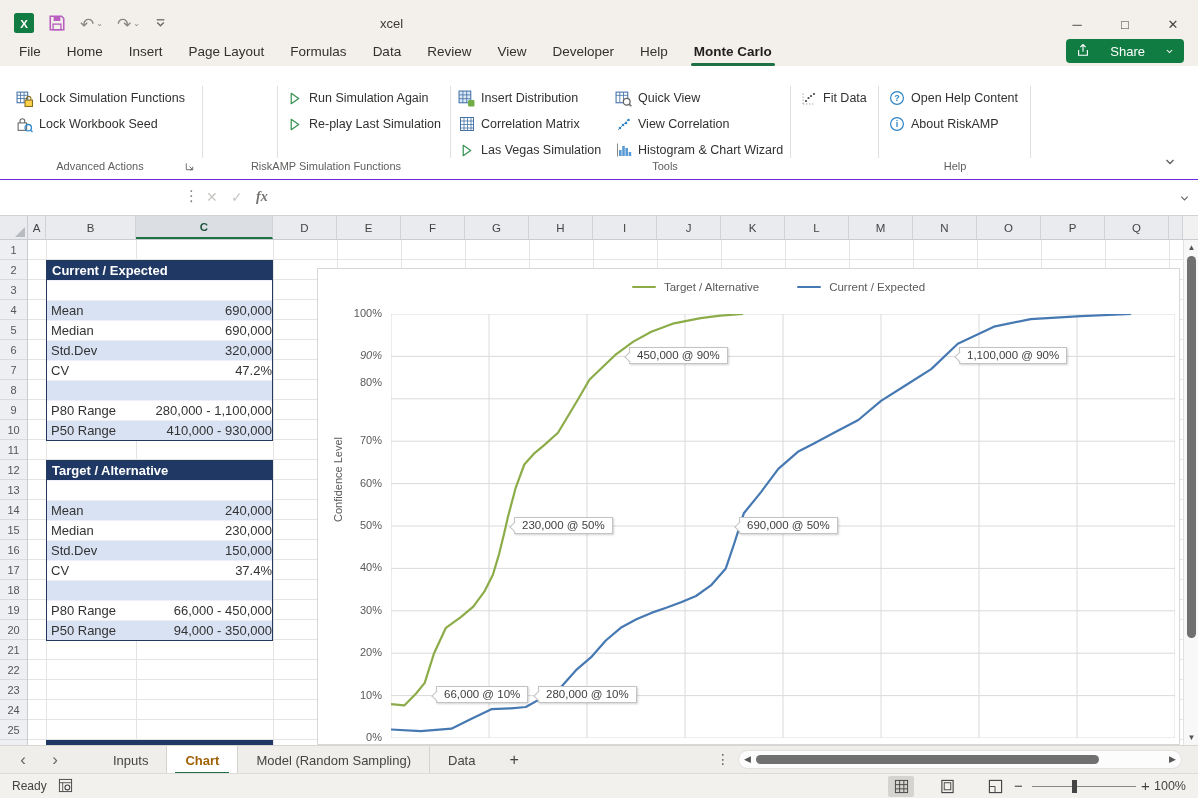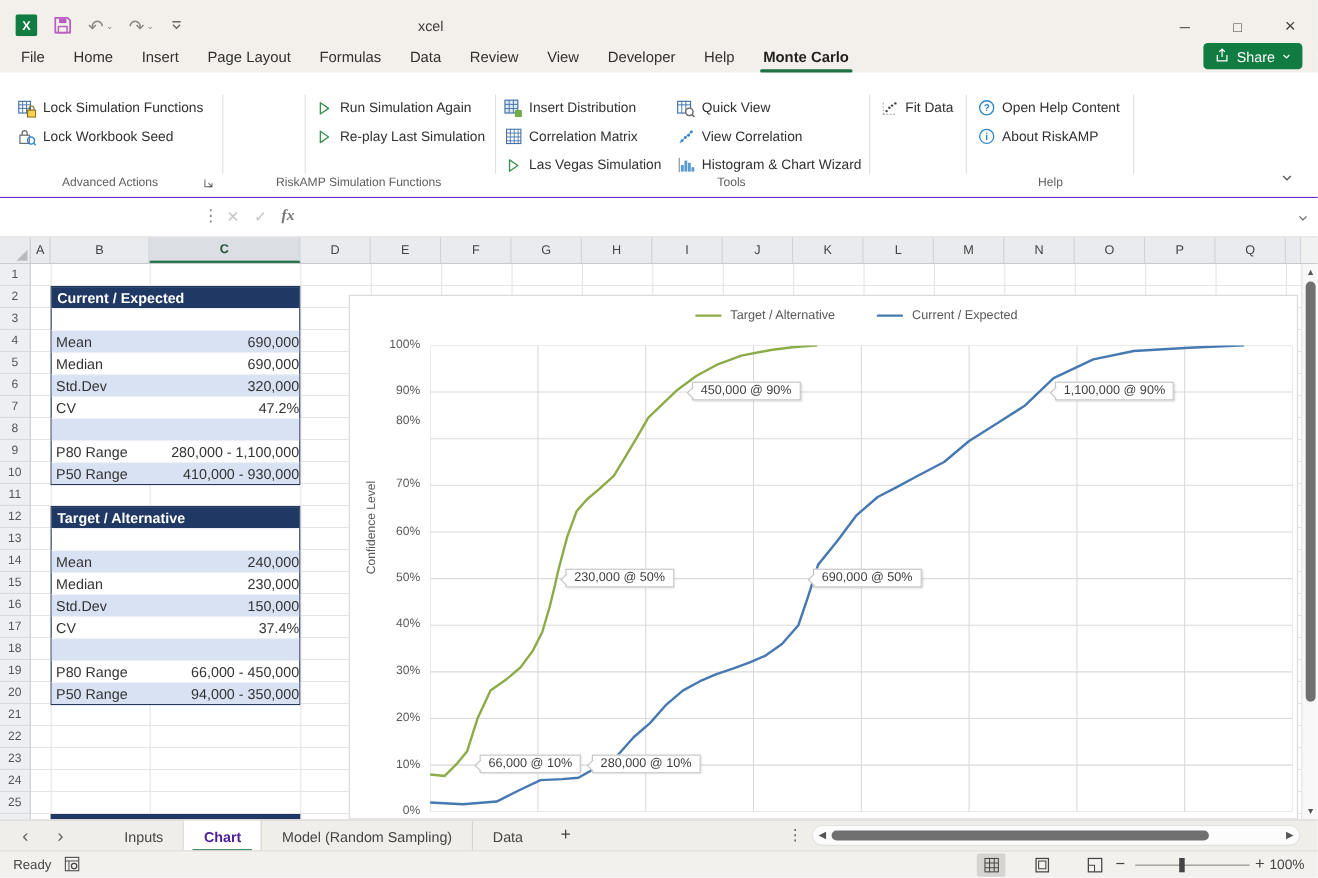--- a/index.html
+++ b/index.html
@@ -16,21 +16,21 @@
   .searchbox{position:absolute;left:445px;top:9px;width:325px;height:30px;background:#fff;border:1px solid #DCD9D5;border-radius:4px;display:flex;align-items:center;gap:8px;padding:0 12px;box-shadow:0 1px 1px rgba(0,0,0,.04)}
   .searchbox input{border:none;outline:none;font-size:13px;color:#605E5C;background:transparent;width:250px;font-family:inherit}
   .wctl{position:absolute;top:9px;width:30px;height:30px;display:flex;align-items:center;justify-content:center;color:#444;font-size:13px}
 
   
   #tabrow{position:absolute;left:0;top:36px;width:1198px;height:30px;background:#F3EFEA}
   #ribbon-tabs{display:flex;align-items:stretch;height:30px;padding-left:6px}
   .rtab{padding:0 13px;display:flex;align-items:center;font-size:13.5px;color:#323130;position:relative;cursor:default}
   .rtab.active{font-weight:bold;color:#201F1E}
   .rtab.active::after{content:'';position:absolute;left:10px;right:10px;bottom:0;height:3px;background:#1E7145;border-radius:2px}
-  #share-btn{position:absolute;right:14px;top:3px;height:24px;background:#107C41;color:#fff;border-radius:4px;display:flex;align-items:center;gap:6px;padding:0 10px;font-size:13px}
+  #share-btn{position:absolute;right:14px;top:3px;height:24px;background:#107C41;color:#fff;border-radius:4px;display:flex;align-items:center;gap:20px;padding:0 10px;font-size:13px}
 
   
   #ribbon{position:absolute;left:0;top:78px;width:1198px;height:102px;background:#FFFFFF;border-bottom:1px solid #6d28d9}
   .vsep{position:absolute;top:8px;height:72px;width:1px;background:#E1DFDD}
   .glabel{position:absolute;top:82px;font-size:11px;color:#605E5C;text-align:center;white-space:nowrap}
   .rbtn{position:absolute;height:24px;display:flex;align-items:center;gap:6px;white-space:nowrap;font-size:12.5px;color:#323130;cursor:default}
   .rbtn .ric{display:flex;width:17px;justify-content:center}
   .bigbtn{position:absolute;left:206px;top:4px;width:64px;height:74px;display:flex;flex-direction:column;align-items:center;font-size:12.5px;color:#323130}
   .bigbtn .blab{line-height:15px;text-align:center}
   #ribbon-collapse{position:absolute;right:22px;top:78px;color:#605E5C}
@@ -88,21 +88,21 @@
   #vscroll{position:absolute;left:1183px;top:0;width:15px;height:505px;background:#F8F8F8;border-left:1px solid #E2E2E2}
   #vscroll .sarrow{position:absolute;left:0;width:15px;text-align:center;font-size:8px;color:#555}
   #vthumb{position:absolute;left:3px;top:16px;width:9px;height:382px;background:#707070;border-radius:5px}
 
   
   #sheettabs{position:absolute;left:0;top:745px;width:1198px;height:28px;background:#F0EEEA;border-top:1px solid #D8D6D2}
   .tabnav{position:absolute;top:0;height:28px;width:26px;display:flex;align-items:center;justify-content:center;color:#666;font-size:17px}
   #tabstrip{position:absolute;left:95px;top:0;height:28px;display:flex;align-items:stretch}
   .sheettab{padding:0 18px;display:flex;align-items:center;font-size:13px;color:#444;position:relative}
   .sheettab + .sheettab{border-left:1px solid #D5D3CF}
-  .sheettab.active{background:#fff;color:#4c1d95;font-weight:bold;border-left:1px solid #D5D3CF}
+  .sheettab.active{background:#fff;color:#a16207;font-weight:bold;border-left:1px solid #D5D3CF}
   .sheettab.active::after{content:'';position:absolute;left:8px;right:8px;bottom:0;height:2.5px;background:#217346}
   #addsheet{padding:0 16px;display:flex;align-items:center;font-size:16px;color:#444}
   #tabdots{position:absolute;left:716px;top:5px;color:#666;font-size:14px}
   #hscroll{position:absolute;left:738px;top:4px;width:444px;height:19px;background:#FCFCFC;border:1px solid #E3E1DE;border-radius:10px}
   #hscroll .harrow{position:absolute;top:3px;font-size:9px;color:#555}
   #hthumb{position:absolute;left:17px;top:4px;width:343px;height:9px;background:#707070;border-radius:5px}
 
   
   #statusbar{position:absolute;left:0;top:773px;width:1198px;height:25px;background:#F3F1EE;border-top:1px solid #DEDCD8}
   #status-ready{position:absolute;left:12px;top:5px;font-size:12px;color:#444}
@@ -501,21 +501,21 @@
           <span>Target / Alternative</span>
         </div>
         <div class="leg-item">
           <span class="leg-swatch" style="background: rgb(70, 120, 178);"></span>
           <span>Current / Expected</span>
         </div>
       </div>
     <div id="ylabel">Confidence Level</div>
     <div id="yticks">
         <div class="ytick" style="top: 38px;">100%</div>
-        <div class="ytick" style="top: 80.4px;">90%</div>
+        <div class="ytick" style="top: 80.4px; font-style: italic;">90%</div>
         <div class="ytick" style="top: 107px;">80%</div>
         <div class="ytick" style="top: 165.2px;">70%</div>
         <div class="ytick" style="top: 207.6px;">60%</div>
         <div class="ytick" style="top: 250px;">50%</div>
         <div class="ytick" style="top: 292.4px;">40%</div>
         <div class="ytick" style="top: 334.8px;">30%</div>
         <div class="ytick" style="top: 377.2px;">20%</div>
         <div class="ytick" style="top: 419.6px;">10%</div>
         <div class="ytick" style="top: 462px;">0%</div>
       </div>

